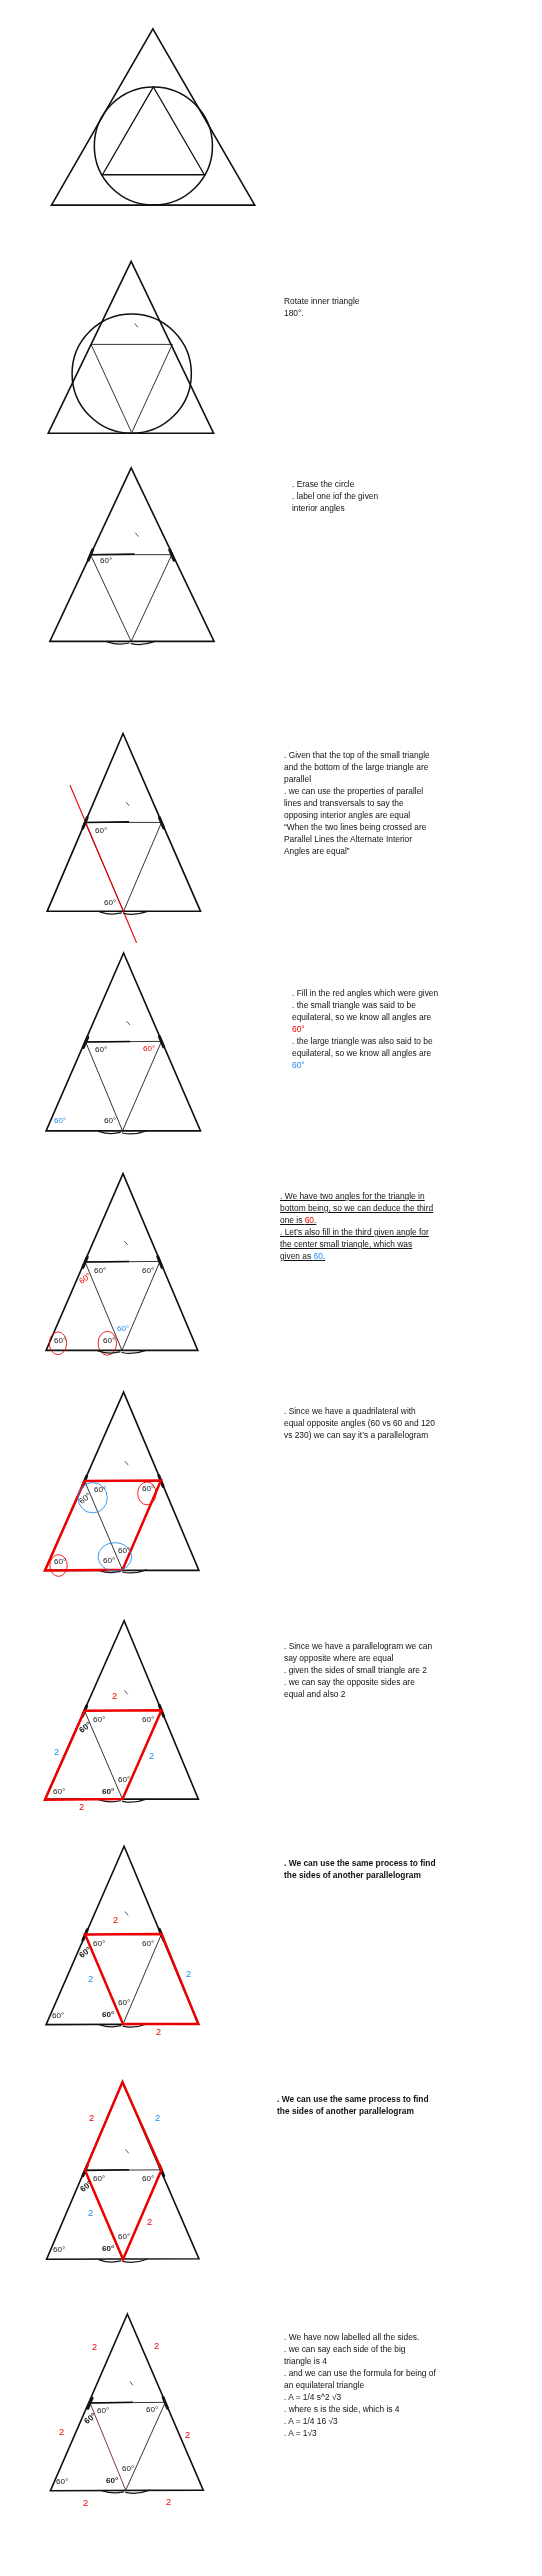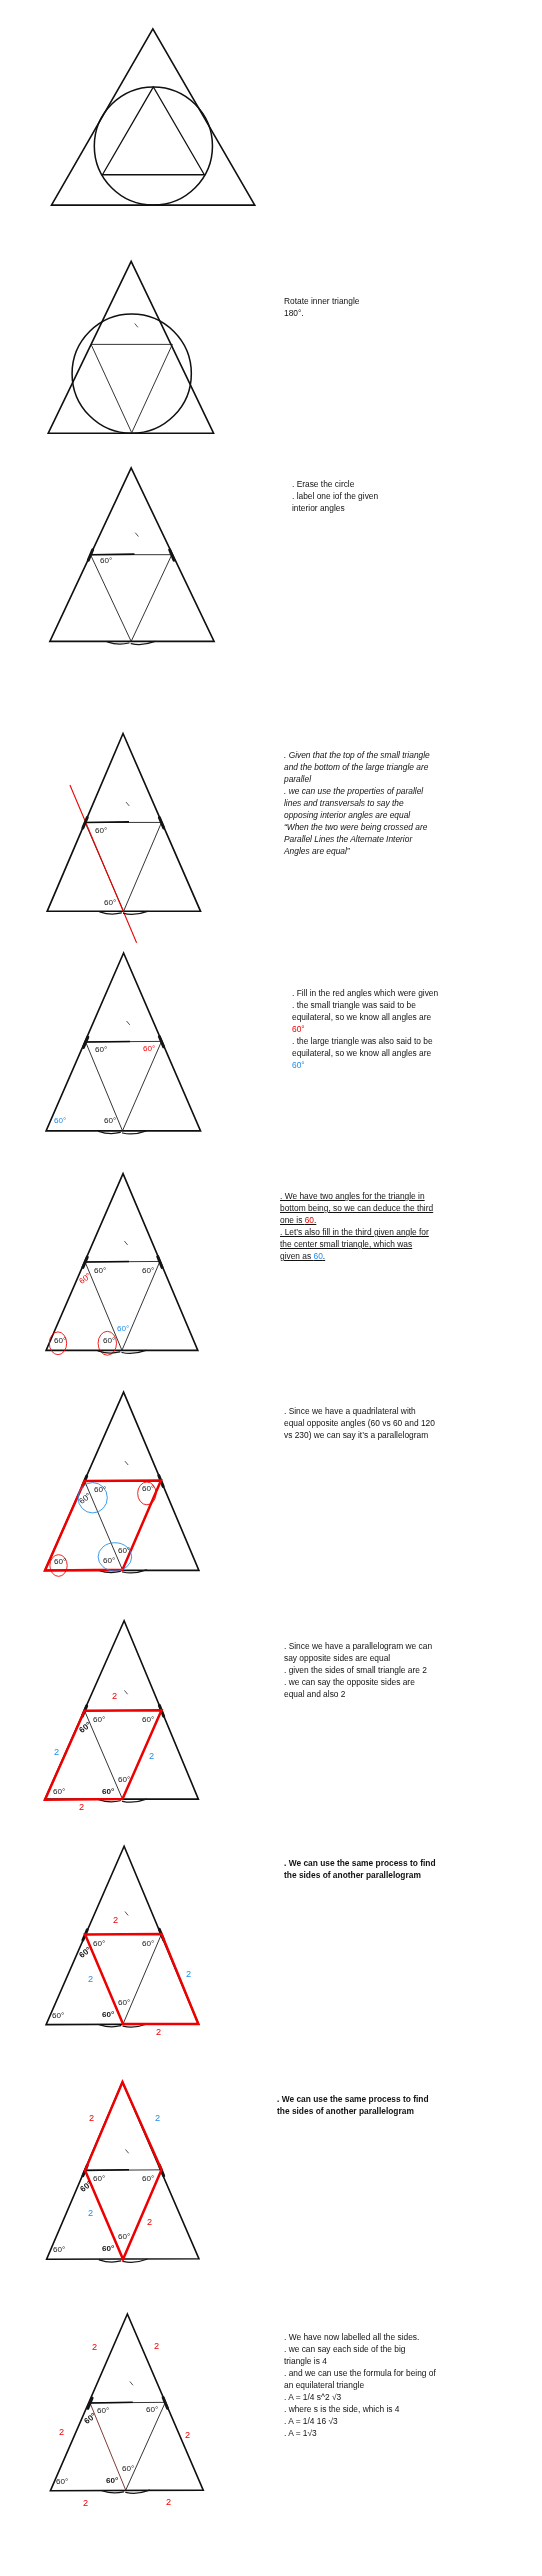--- a/index.html
+++ b/index.html
@@ -229,28 +229,28 @@
 
   <div class="notes" style="left: 284px; top: 267px; margin-top: 28px;">
       <div class="ln"><span>Rotate inner triangle</span></div>
       <div class="ln"><span>180°.</span></div>
     </div>
   <div class="notes" style="left: 292px; top: 478px;">
       <div class="ln"><span>. Erase the circle</span></div>
       <div class="ln"><span>. label one iof the given</span></div>
       <div class="ln"><span>interior angles</span></div>
     </div>
-  <div class="notes" style="left: 284px; top: 749px; font-style: italic;">
+  <div class="notes" style="left: 284px; top: 749px;">
       <div class="ln"><span>. Given that the top of the small triangle</span></div>
       <div class="ln"><span>and the bottom of the large triangle are</span></div>
       <div class="ln"><span>parallel</span></div>
       <div class="ln"><span>. we can use the properties of parallel</span></div>
       <div class="ln"><span>lines and transversals to say the</span></div>
       <div class="ln"><span>opposing interior angles are equal</span></div>
-      <div class="ln"><span>“When the two were being crossed are</span></div>
+      <div class="ln"><span>“When the two lines being crossed are</span></div>
       <div class="ln"><span>Parallel Lines the Alternate Interior</span></div>
       <div class="ln"><span>Angles are equal”</span></div>
     </div>
   <div class="notes" style="left: 292px; top: 987px;">
       <div class="ln"><span>. Fill in the red angles which were given</span></div>
       <div class="ln"><span>. the small triangle was said to be</span></div>
       <div class="ln"><span>equilateral, so we know all angles are</span></div>
       <div class="ln"><span style="color: rgb(238, 0, 0);">60°</span></div>
       <div class="ln"><span>. the large triangle was also said to be</span></div>
       <div class="ln"><span>equilateral, so we know all angles are</span></div>
@@ -264,21 +264,21 @@
       <div class="ln"><span>the center small triangle, which was</span></div>
       <div class="ln"><span>given as </span><span style="color: rgb(31, 140, 235);">60</span><span>.</span></div>
     </div>
   <div class="notes" style="left: 284px; top: 1405px;">
       <div class="ln"><span>. Since we have a quadrilateral with</span></div>
       <div class="ln"><span>equal opposite angles (60 vs 60 and 120</span></div>
       <div class="ln"><span>vs 230) we can say it’s a parallelogram</span></div>
     </div>
   <div class="notes" style="left: 284px; top: 1640px;">
       <div class="ln"><span>. Since we have a parallelogram we can</span></div>
-      <div class="ln"><span>say opposite sides are equal</span></div>
+      <div class="ln"><span>say opposite where are equal</span></div>
       <div class="ln"><span>. given the sides of small triangle are 2</span></div>
       <div class="ln"><span>. we can say the opposite sides are</span></div>
       <div class="ln"><span>equal and also 2</span></div>
     </div>
   <div class="notes bold" style="left: 284px; top: 1857px;">
       <div class="ln"><span>. We can use the same process to find</span></div>
       <div class="ln"><span>the sides of another parallelogram</span></div>
     </div>
   <div class="notes bold" style="left: 277px; top: 2093px;">
       <div class="ln"><span>. We can use the same process to find</span></div>

